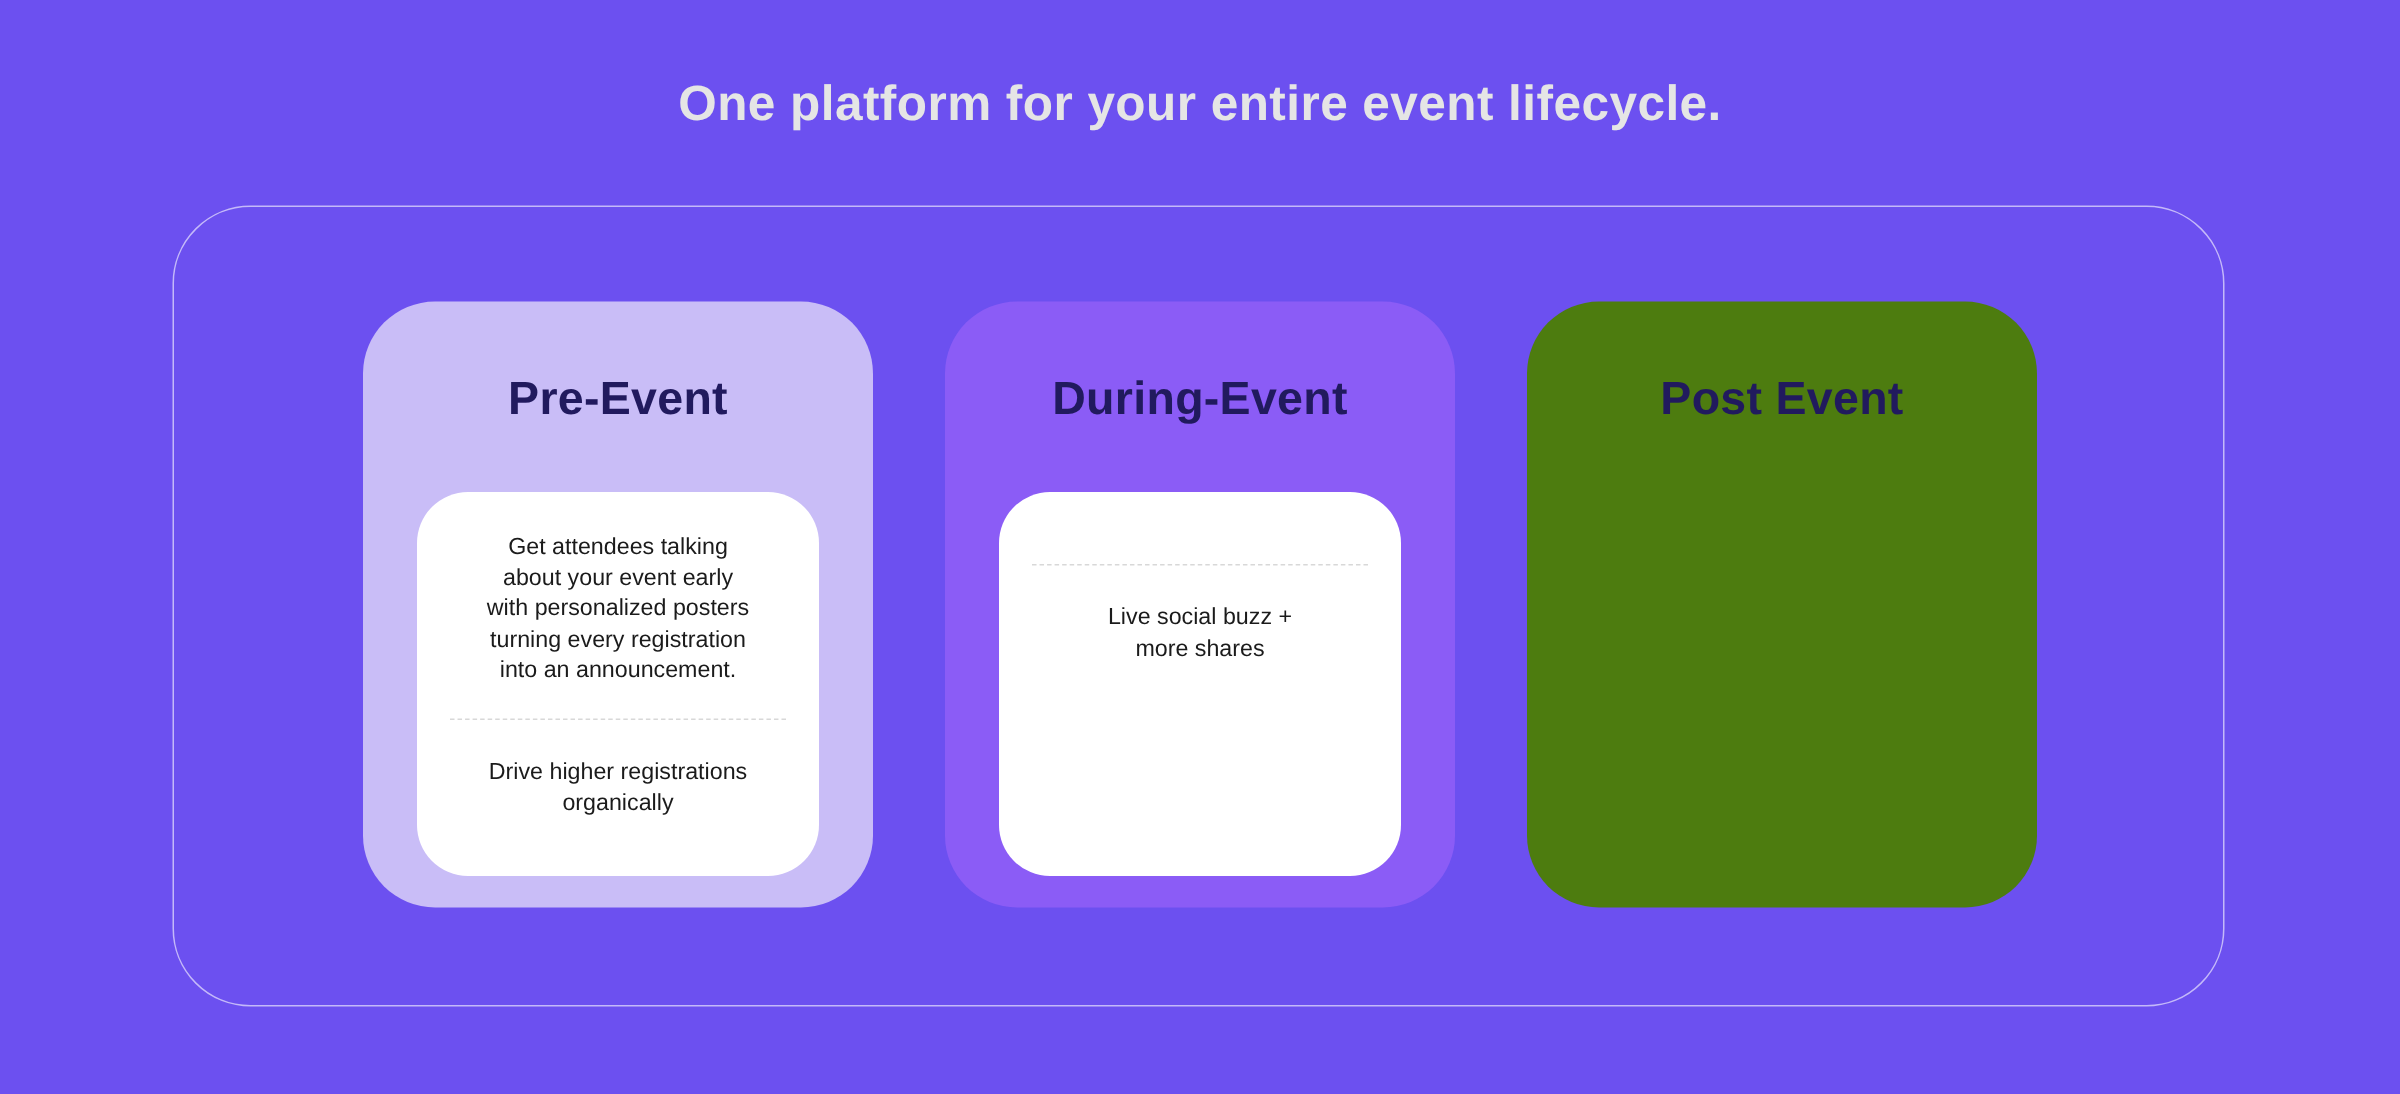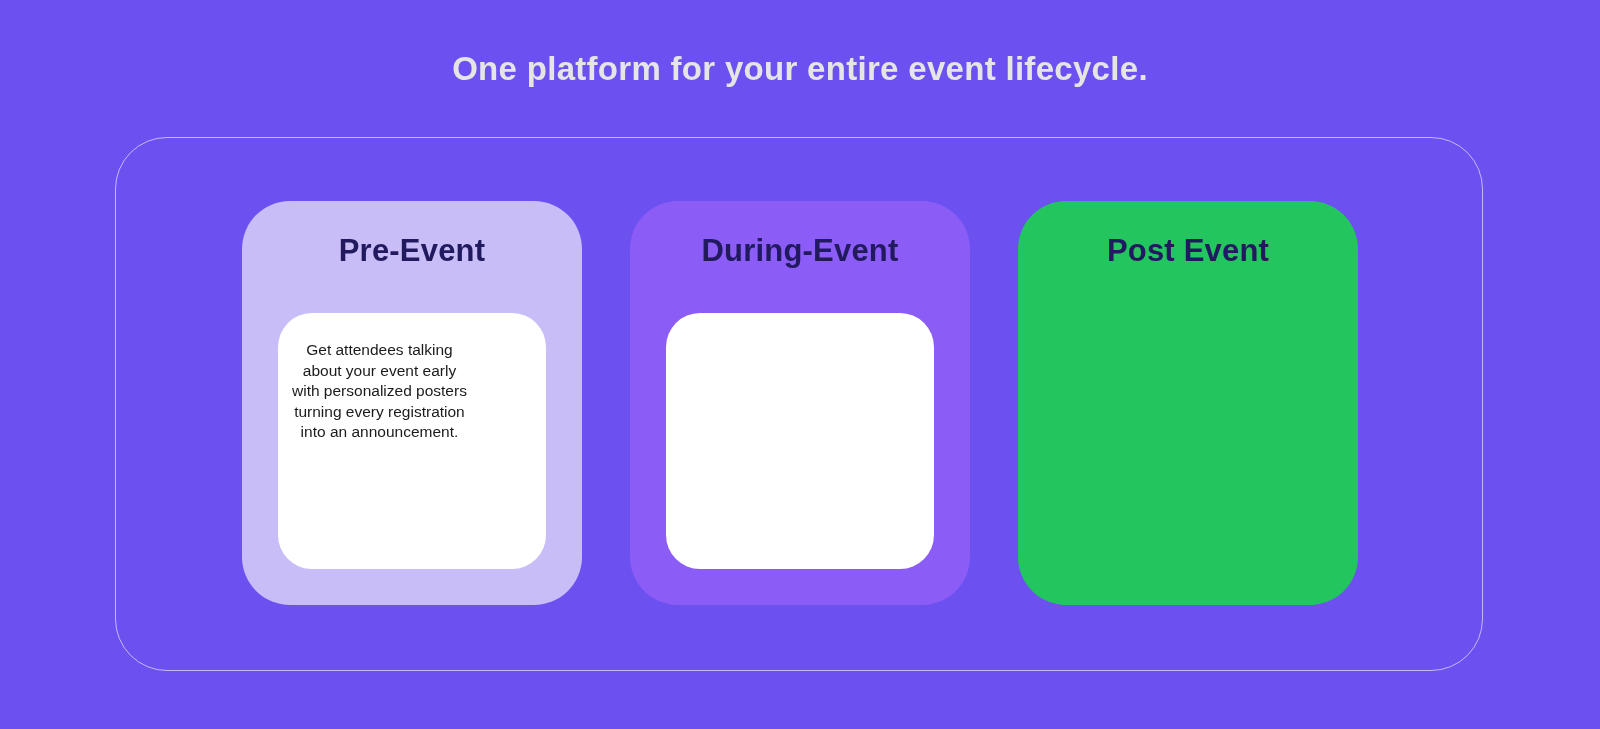--- a/index.html
+++ b/index.html
@@ -43,43 +43,43 @@
     width: 100%;
     display: flex;
     justify-content: center;
     gap: 48px;
   }
   .card {
     width: 340px;
     height: 404px;
     border-radius: 48px;
     box-sizing: border-box;
-    padding-top: 32px;
+    padding-top: 47px;
   }
   .card--lavender { background: #C9BDF7; }
   .card--mint     { background: #8b5cf6; }
-  .card--salmon   { background: #22c55e; }
+  .card--salmon   { background: #4d7c0f; }
   .card-title {
     margin: 0;
     text-align: center;
     color: #211A5E;
     font-size: 31px;
     font-weight: 700;
     letter-spacing: 0.2px;
   }
   .inner {
     background: #FFFFFF;
     border-radius: 34px;
     width: 268px;
     height: 256px;
     margin: 44px auto 0;
     box-sizing: border-box;
     padding: 27px 14px 0;
     display: flex;
-    flex-direction: row;
+    flex-direction: column;
   }
   .desc {
     margin: 0;
     white-space: pre-line;
     text-align: center;
     color: #1B1B1B;
     font-size: 15.5px;
     line-height: 1.33;
   }
   .divider {
@@ -108,27 +108,31 @@
 
   <div class="card card--lavender">
     <h2 class="card-title">Pre-Event</h2>
     <div class="inner">
       <p class="desc">Get attendees talking
 about your event early
 with personalized posters
 turning every registration
 into an announcement.</p>
       <hr class="divider">
+      <p class="highlight">Drive higher registrations
+organically</p>
     </div>
   </div>
 
   <div class="card card--mint">
     <h2 class="card-title">During-Event</h2>
     <div class="inner">
       <hr class="divider">
+      <p class="highlight">Live social buzz +
+more shares</p>
     </div>
   </div>
 
   <div class="card card--salmon">
     <h2 class="card-title">Post Event</h2>
   </div>
 
 </div>
 
 </body></html>

